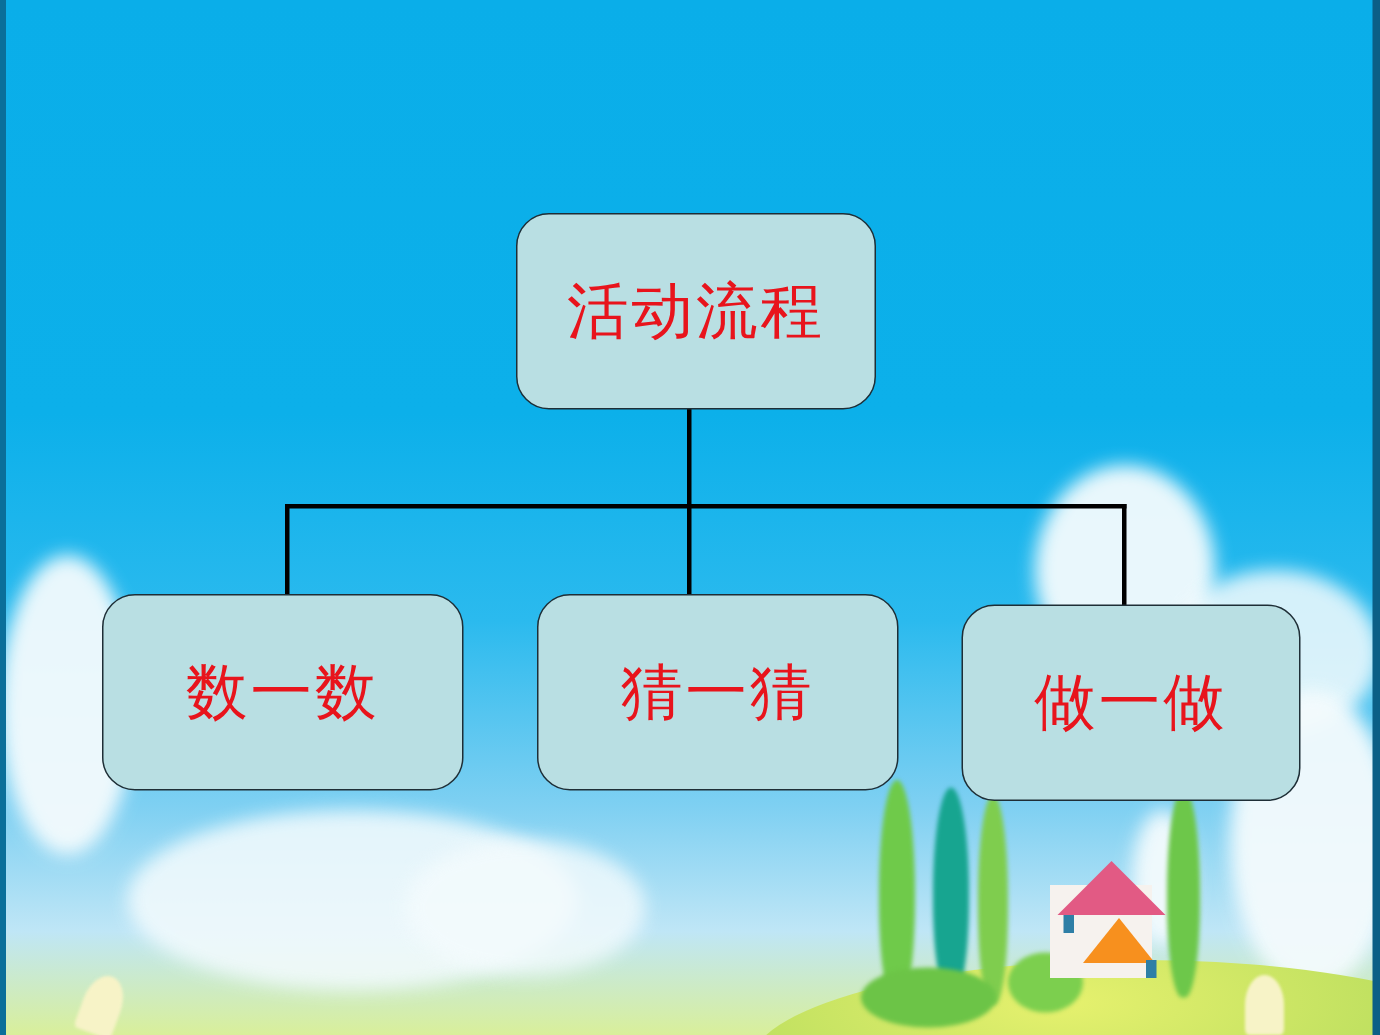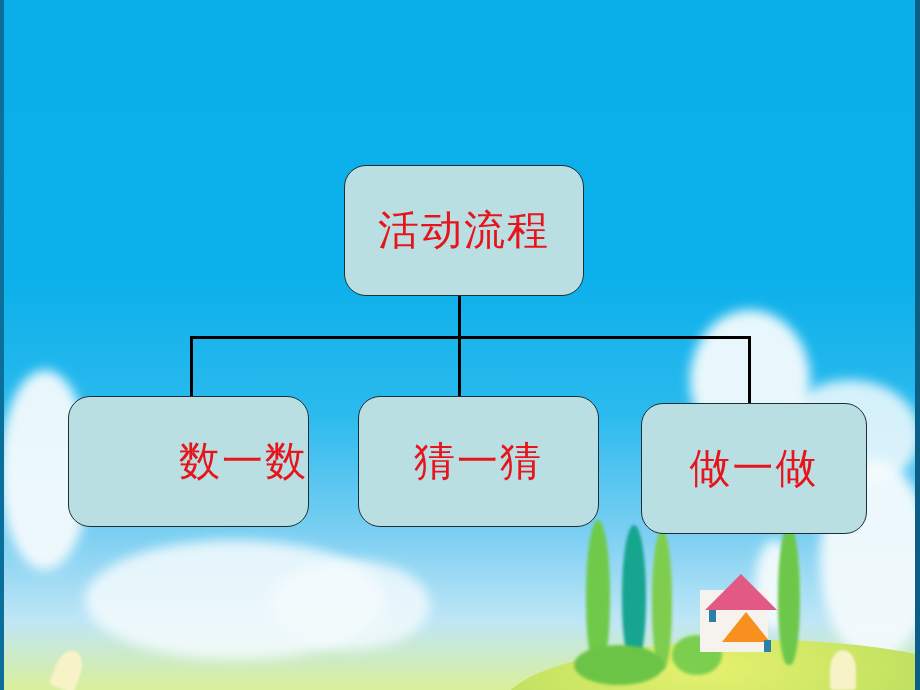--- a/index.html
+++ b/index.html
@@ -59,24 +59,24 @@
     <div class="edge-right"></div>
   </div>
 
   <div>
     <div class="line" style="left:458px;top:271px;width:3px;height:126px;"></div>
     <div class="line" style="left:190px;top:336px;width:561px;height:3px;"></div>
     <div class="line" style="left:190px;top:336px;width:3px;height:61px;"></div>
     <div class="line" style="left:748px;top:336px;width:3px;height:68px;"></div>
   </div>
 
-  <div class="node" style="left:344px;top:142px;width:240px;height:131px;margin-top:23px;">
+  <div class="node" style="left:344px;top:142px;width:240px;height:131px;">
     <span>活动流程</span>
   </div>
-  <div class="node" style="left:68px;top:396px;width:241px;height:131px;justify-content:flex-end;">
+  <div class="node" style="left:68px;top:396px;width:241px;height:131px;">
     <span>数一数</span>
   </div>
   <div class="node" style="left:641px;top:403px;width:226px;height:131px;">
     <span>做一做</span>
   </div>
   <div class="node" style="left:358px;top:396px;width:241px;height:131px;">
     <span>猜一猜</span>
   </div>
 </div>
 

